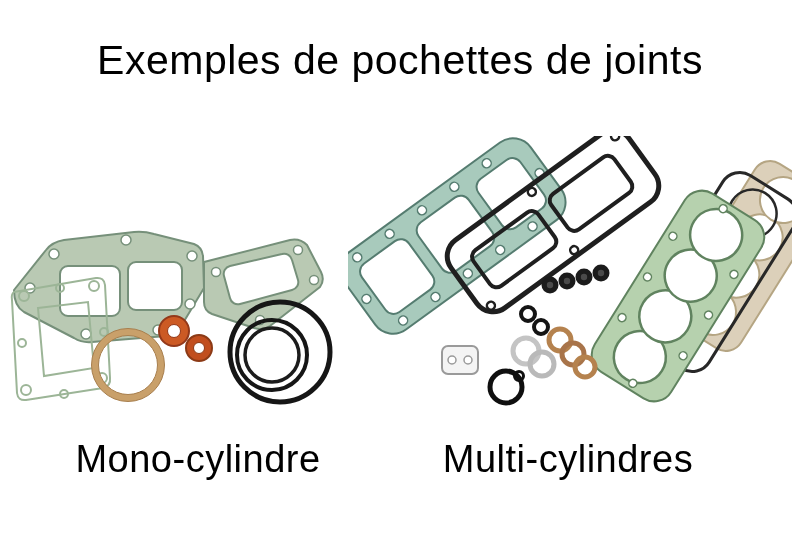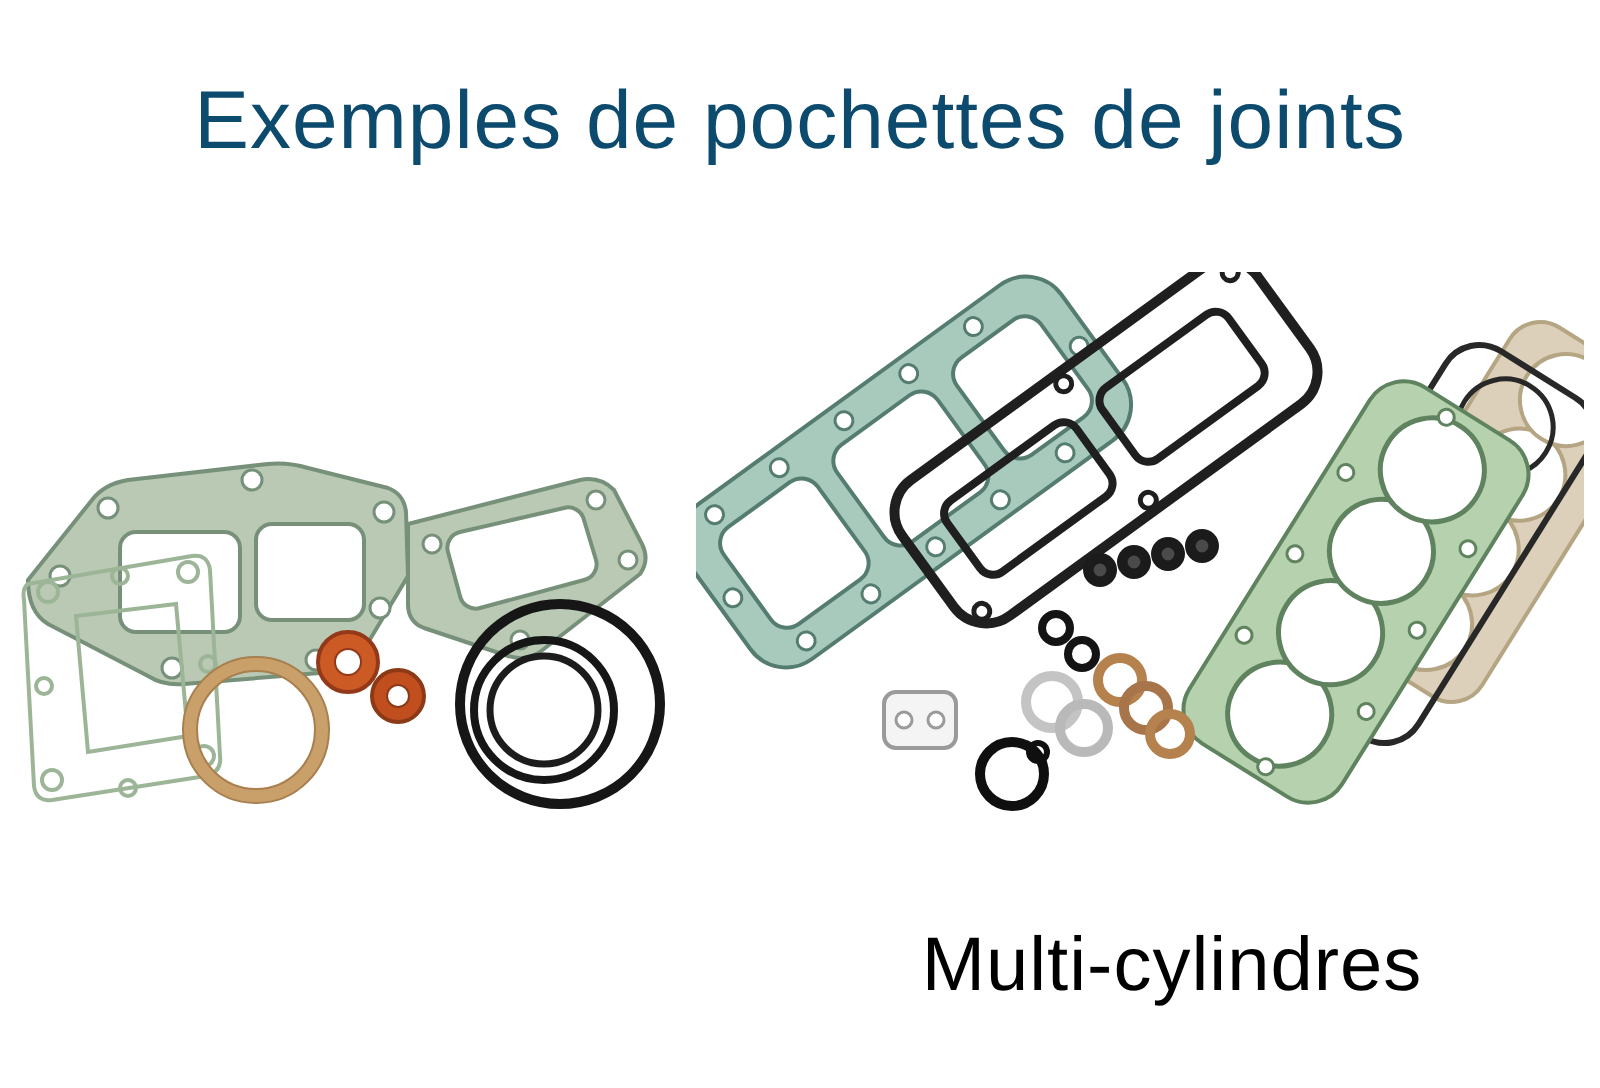--- a/index.html
+++ b/index.html
@@ -19,21 +19,21 @@
   }
   .title {
     position: absolute;
     top: 8px;
     left: 0;
     width: 800px;
     text-align: center;
     font-size: 41px;
     line-height: 50px;
     font-weight: 400;
-    color: #0c4a6e;
+    color: #000000;
     letter-spacing: 0.5px;
   }
   .scene {
     position: absolute;
     top: 0;
     left: 0;
   }
   .svg-left {
     position: absolute;
     left: 8px;
@@ -47,21 +47,21 @@
   .caption {
     position: absolute;
     top: 438px;
     font-size: 38px;
     font-weight: 400;
     color: #000000;
     text-align: center;
     letter-spacing: 0.5px;
   }
   .caption-mono { left: 28px;  width: 340px; }
-  .caption-multi{ left: 400px; width: 372px; margin-top: 24px; }
+  .caption-multi{ left: 382px; width: 372px; }
 </style>
 </head>
 <body>
 
 <div class="page">
 
   <h1 class="title">
     <span>Exemples de pochettes de joints</span><br>
   </h1>
 
@@ -220,15 +220,16 @@
         <circle cx="120" cy="224" r="4" fill="#ffffff" stroke="#9a9a9a" stroke-width="1.5"></circle>
       </g>
 
       <g fill="none">
         <circle cx="158" cy="251" r="16" stroke="#0f0f0f" stroke-width="5"></circle>
         <circle cx="171" cy="240" r="4.5" stroke="#0f0f0f" stroke-width="3"></circle>
       </g>
     </svg>
   </div>
 
+  <div class="caption caption-mono">Mono-cylindre</div>
   <div class="caption caption-multi">Multi-cylindres</div>
 
 </div>
 
 </body></html>

